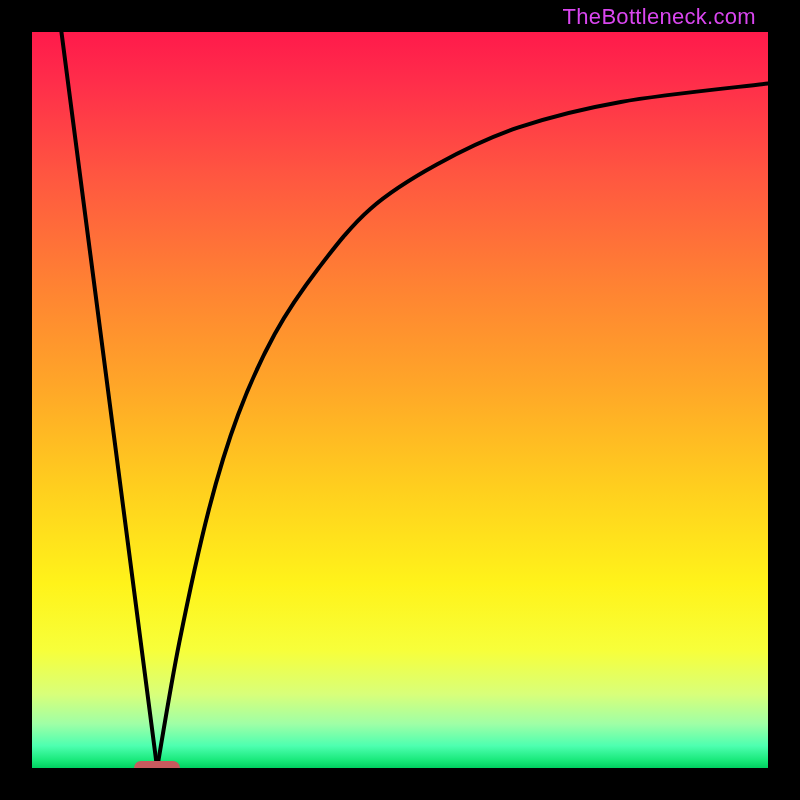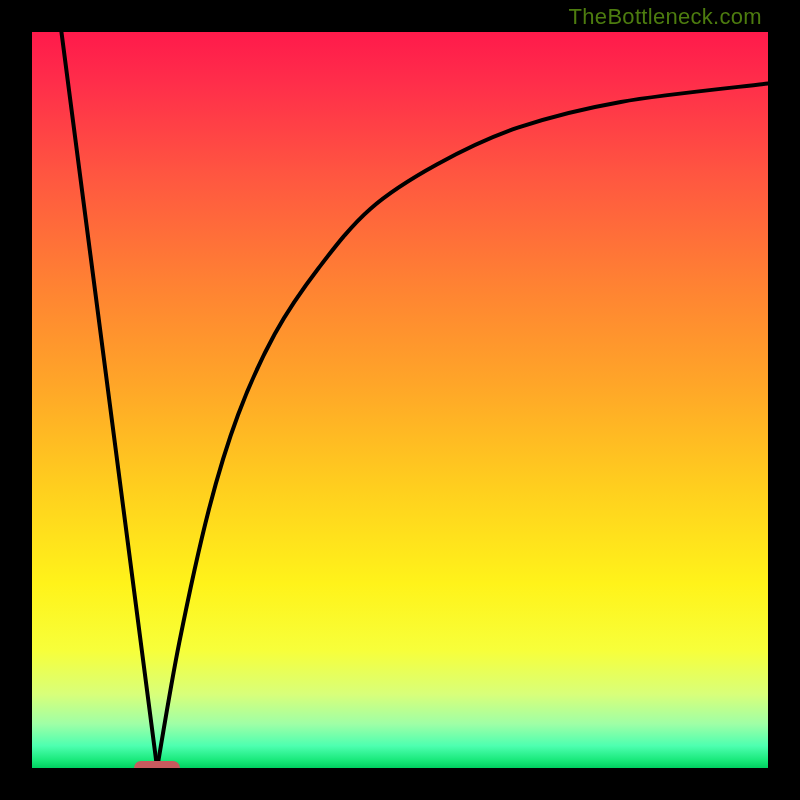--- a/index.html
+++ b/index.html
@@ -37,22 +37,22 @@
       #9fffa6 94%,
       #4dffb0 97%,
       #17e879 99%,
       #00d060 100%
     );
     overflow: hidden;
   }
   .watermark {
     position: absolute;
     top: 4px;
-    right: 38px;
-    color: #4d7c0f;
+    right: 44px;
+    color: #d946ef;
     font-size: 22px;
     letter-spacing: 0.3px;
     font-weight: 500;
   }
   svg.curve {
     position: absolute;
     left: 0;
     top: 0;
     width: 736px;
     height: 736px;

